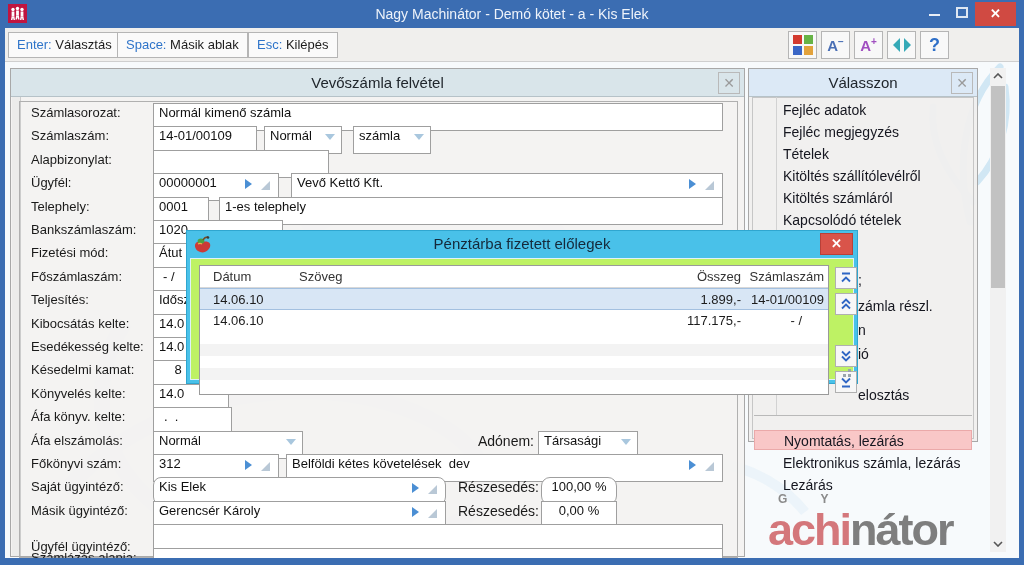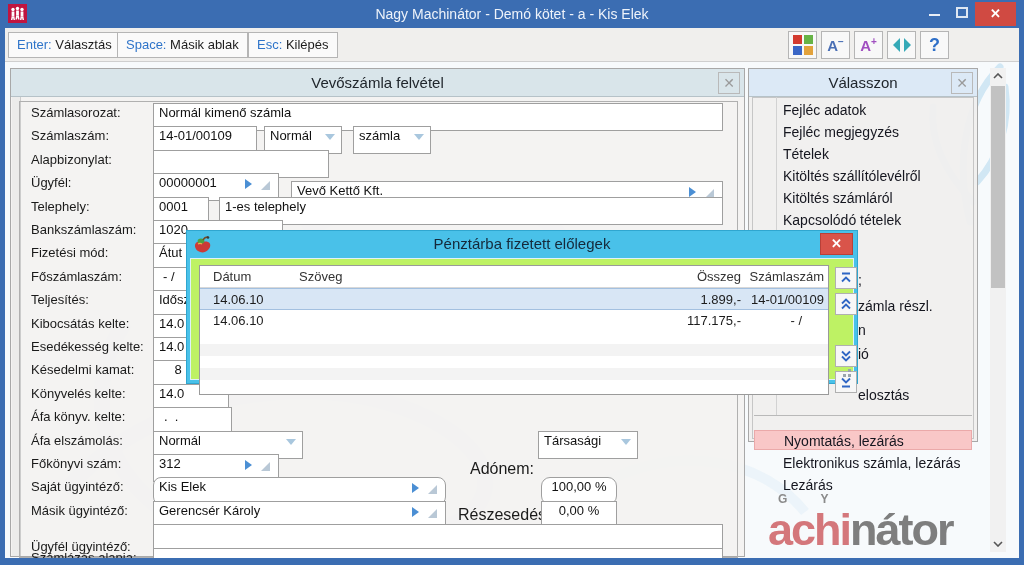--- a/index.html
+++ b/index.html
@@ -43,21 +43,21 @@
   .x-btn { position:absolute; width:22px; height:22px; border:1px solid #b9b9b9; color:#9a9a9a;
            font-size:14px; text-align:center; line-height:20px; background:transparent; }
 
   
   .form-panel { position:absolute; left:5px; top:6px; width:735px; height:489px;
                 background:rgba(243,242,241,0.92); border:1px solid #a8a8a8; z-index:1; }
   .form-hdr { background:#d9e5ea; }
   .left-strip { position:absolute; left:1px; top:28px; bottom:0; width:9px; background:#ececeb; border-right:1px solid #cccccc; }
   .groupbox { position:absolute; left:8px; top:32px; width:719px; height:457px; border:1px solid #b0b0b0; }
   .lbl { position:absolute; left:20px; width:122px; height:20px; line-height:20px; font-size:13px; color:#1a1a1a; white-space:nowrap; }
-  .lbl2 { position:absolute; height:20px; line-height:20px; font-size:16px; color:#1a1a1a; text-align:right; white-space:nowrap;margin-top:28px; }
+  .lbl2 { position:absolute; height:20px; line-height:20px; font-size:14px; color:#1a1a1a; text-align:right; white-space:nowrap; }
   .tfield { position:absolute; height:28px; background:#fff; border:1px solid #9f9f9f; font-size:13px;
             line-height:18px; padding:0 5px; color:#111; white-space:pre; overflow:hidden; }
   .center { text-align:center; }
   .dd-tri { position:absolute; right:6px; top:7px; width:0; height:0;
             border-left:5px solid transparent; border-right:5px solid transparent; border-top:6px solid #a9c7de; }
   .arr-play { position:absolute; top:5px; width:0; height:0;
               border-top:5px solid transparent; border-bottom:5px solid transparent; border-left:7px solid #4b8fd4; }
   .arr-corner { position:absolute; top:7px; width:0; height:0;
                 border-bottom:9px solid #b9c8d6; border-left:9px solid transparent; }
 
@@ -192,21 +192,21 @@
       <div class="lbl" style="top:57px;">Számlaszám:</div>
       <div class="tfield" style="top:57px; left:142px; width:104px;">14-01/00109</div>
       <div class="tfield" style="top:57px; left:253px; width:78px;"><span>Normál</span><span class="dd-tri"></span></div>
       <div class="tfield" style="top:57px; left:342px; width:78px;"><span>számla</span><span class="dd-tri"></span></div>
 
       <div class="lbl" style="top:81px;">Alapbizonylat:</div>
       <div class="tfield" style="top:81px; left:142px; width:176px;"></div>
 
       <div class="lbl" style="top:104px;">Ügyfél:</div>
       <div class="tfield" style="top:104px; left:142px; width:126px;"><span>00000001</span><span class="arr-play" style="right:26px;"></span><span class="arr-corner" style="right:8px;"></span></div>
-      <div class="tfield" style="top:112px; left:280px; width:432px;"><span>Vevő Kettő Kft.</span><span class="arr-play" style="right:26px;"></span><span class="arr-corner" style="right:8px;"></span></div>
+      <div class="tfield" style="top:104px; left:280px; width:432px;"><span>Vevő Kettő Kft.</span><span class="arr-play" style="right:26px;"></span><span class="arr-corner" style="right:8px;"></span></div>
 
       <div class="lbl" style="top:128px;">Telephely:</div>
       <div class="tfield" style="top:128px; left:142px; width:56px;">0001</div>
       <div class="tfield" style="top:128px; left:208px; width:504px;">1-es telephely</div>
 
       <div class="lbl" style="top:151px;">Bankszámlaszám:</div>
       <div class="tfield" style="top:151px; left:142px; width:130px;">1020</div>
 
       <div class="lbl" style="top:174px;">Fizetési mód:</div>
       <div class="tfield" style="top:174px; left:142px; width:130px;">Átut</div>
@@ -232,20 +232,21 @@
       <div class="lbl" style="top:338px;">Áfa könyv. kelte:</div>
       <div class="tfield" style="top:338px; left:142px; width:79px; padding-left:10px;">.  .</div>
 
       <div class="lbl" style="top:362px;">Áfa elszámolás:</div>
       <div class="tfield" style="top:362px; left:142px; width:150px;"><span>Normál</span><span class="dd-tri"></span></div>
       <div class="lbl2" style="top:362px; left:453px; width:70px;">Adónem:</div>
       <div class="tfield" style="top:362px; left:527px; width:100px;"><span>Társasági</span><span class="dd-tri"></span></div>
 
       <div class="lbl" style="top:385px;">Főkönyvi szám:</div>
       <div class="tfield" style="top:385px; left:142px; width:126px;"><span>312</span><span class="arr-play" style="right:26px;"></span><span class="arr-corner" style="right:8px;"></span></div>
+      <div class="tfield" style="top:385px; left:275px; width:437px;"><span>Belföldi kétes követelések  dev</span><span class="arr-play" style="right:26px;"></span><span class="arr-corner" style="right:8px;"></span></div>
 
       <div class="lbl" style="top:408px;">Saját ügyintéző:</div>
       <div class="tfield" style="top:408px; left:142px; width:293px;border-radius:8px;"><span>Kis Elek</span><span class="arr-play" style="right:26px;"></span><span class="arr-corner" style="right:8px;"></span></div>
       <div class="lbl2" style="top:408px; left:447px; width:80px;">Részesedés:</div>
       <div class="tfield center" style="top:408px; left:530px; width:76px;border-radius:9px;">100,00 %</div>
 
       <div class="lbl" style="top:432px;">Másik ügyintéző:</div>
       <div class="tfield" style="top:432px; left:142px; width:293px;"><span>Gerencsér Károly</span><span class="arr-play" style="right:26px;"></span><span class="arr-corner" style="right:8px;"></span></div>
       <div class="lbl2" style="top:432px; left:447px; width:80px;">Részesedés:</div>
       <div class="tfield center" style="top:432px; left:530px; width:76px;">0,00 %</div>

